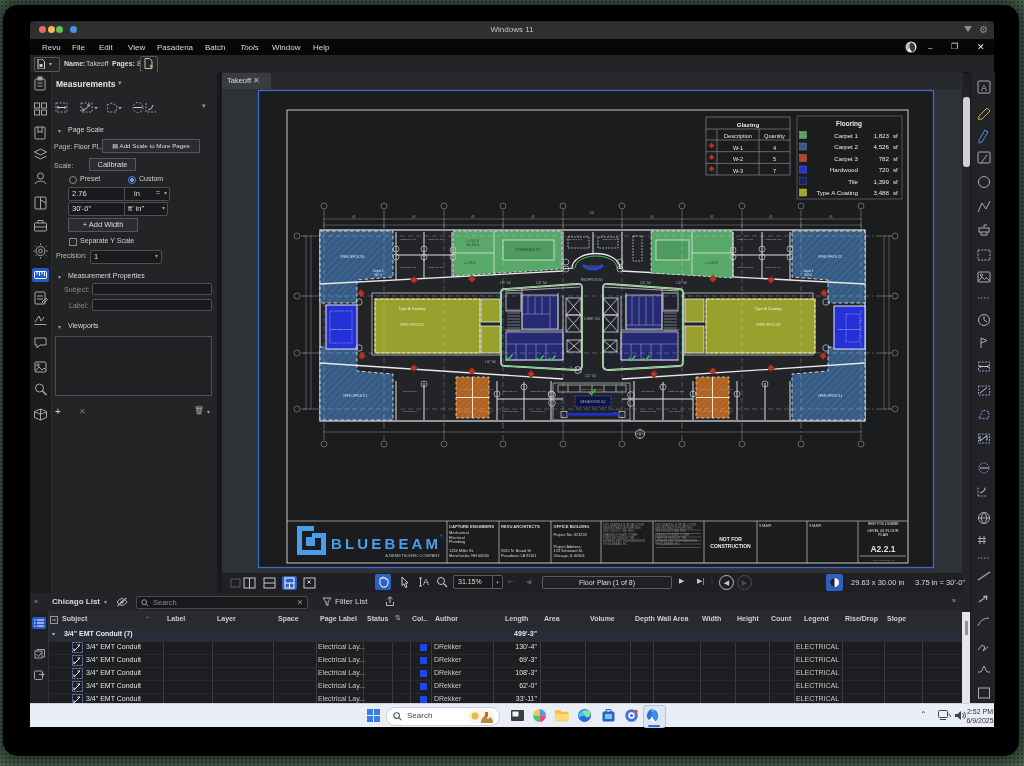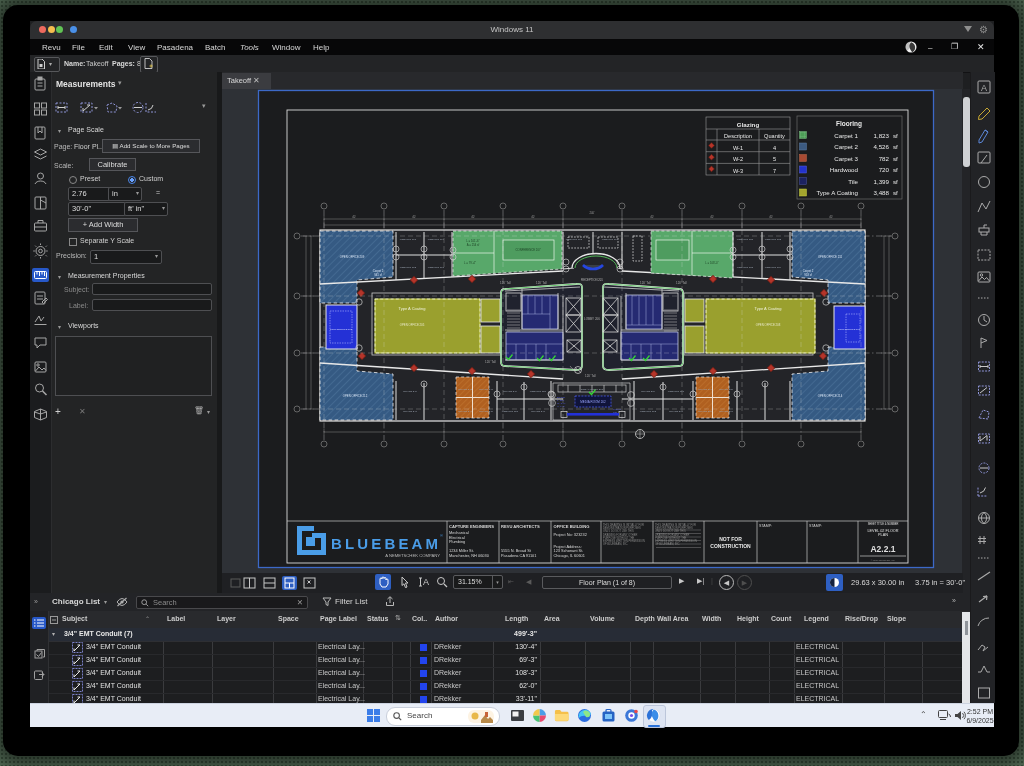--- a/index.html
+++ b/index.html
@@ -178,21 +178,21 @@
   <div class="btn" style="left:50px;top:67px;width:96px;height:12px;line-height:12px;font-size:6.2px;">▤ Add Scale to More Pages</div>
   <div class="lbl" style="left:2px;top:90px;">Scale:</div>
   <div class="btn" style="left:37px;top:86px;width:45px;height:11px;line-height:11px;">Calibrate</div>
 
   <div style="position:absolute;left:17px;top:104px;width:6px;height:6px;border:1px solid #888;border-radius:50%;"></div>
   <div class="lbl" style="left:28px;top:103px;color:#d0d0d0;">Preset</div>
   <div style="position:absolute;left:76px;top:104px;width:6px;height:6px;border:1px solid #4a86e8;border-radius:50%;background:radial-gradient(circle,#6aa2ff 0 40%,transparent 45%);"></div>
   <div class="lbl" style="left:87px;top:103px;color:#d0d0d0;">Custom</div>
 
   <div class="inp" style="left:16px;top:115px;width:50px;height:10px;padding:1px 3px;">2.76</div>
-  <div class="inp" style="left:56px;top:115px;width:26px;height:10px;padding:1px 3px;">in <span style="position:absolute;right:2px;color:#999;font-size:6px;">▾</span></div>
+  <div class="inp" style="left:72px;top:115px;width:26px;height:10px;padding:1px 9px;">in <span style="position:absolute;right:2px;color:#999;font-size:6px;">▾</span></div>
   <div class="lbl" style="left:104px;top:117px;color:#d0d0d0;">=</div>
   <div class="inp" style="left:16px;top:130px;width:50px;height:10px;padding:1px 3px;">30'-0"</div>
   <div class="inp" style="left:72px;top:130px;width:36px;height:10px;padding:1px 3px;">ft' in" <span style="position:absolute;right:2px;color:#999;font-size:6px;">▾</span></div>
   <div class="btn" style="left:16px;top:146px;width:68px;height:12px;line-height:12px;">+ Add Width</div>
   <div style="position:absolute;left:17px;top:166px;width:6px;height:6px;border:1px solid #888;"></div>
   <div class="lbl" style="left:28px;top:165px;color:#d0d0d0;">Separate Y Scale</div>
   <div class="lbl" style="left:4px;top:180px;">Precision:</div>
   <div class="inp" style="left:38px;top:178px;width:64px;height:10px;padding:1px 3px;">1 <span style="position:absolute;right:3px;color:#999;font-size:6px;">▾</span></div>
 
   <span style="position:absolute;left:6px;top:201px;color:#999;font-size:6px;">▾</span>

